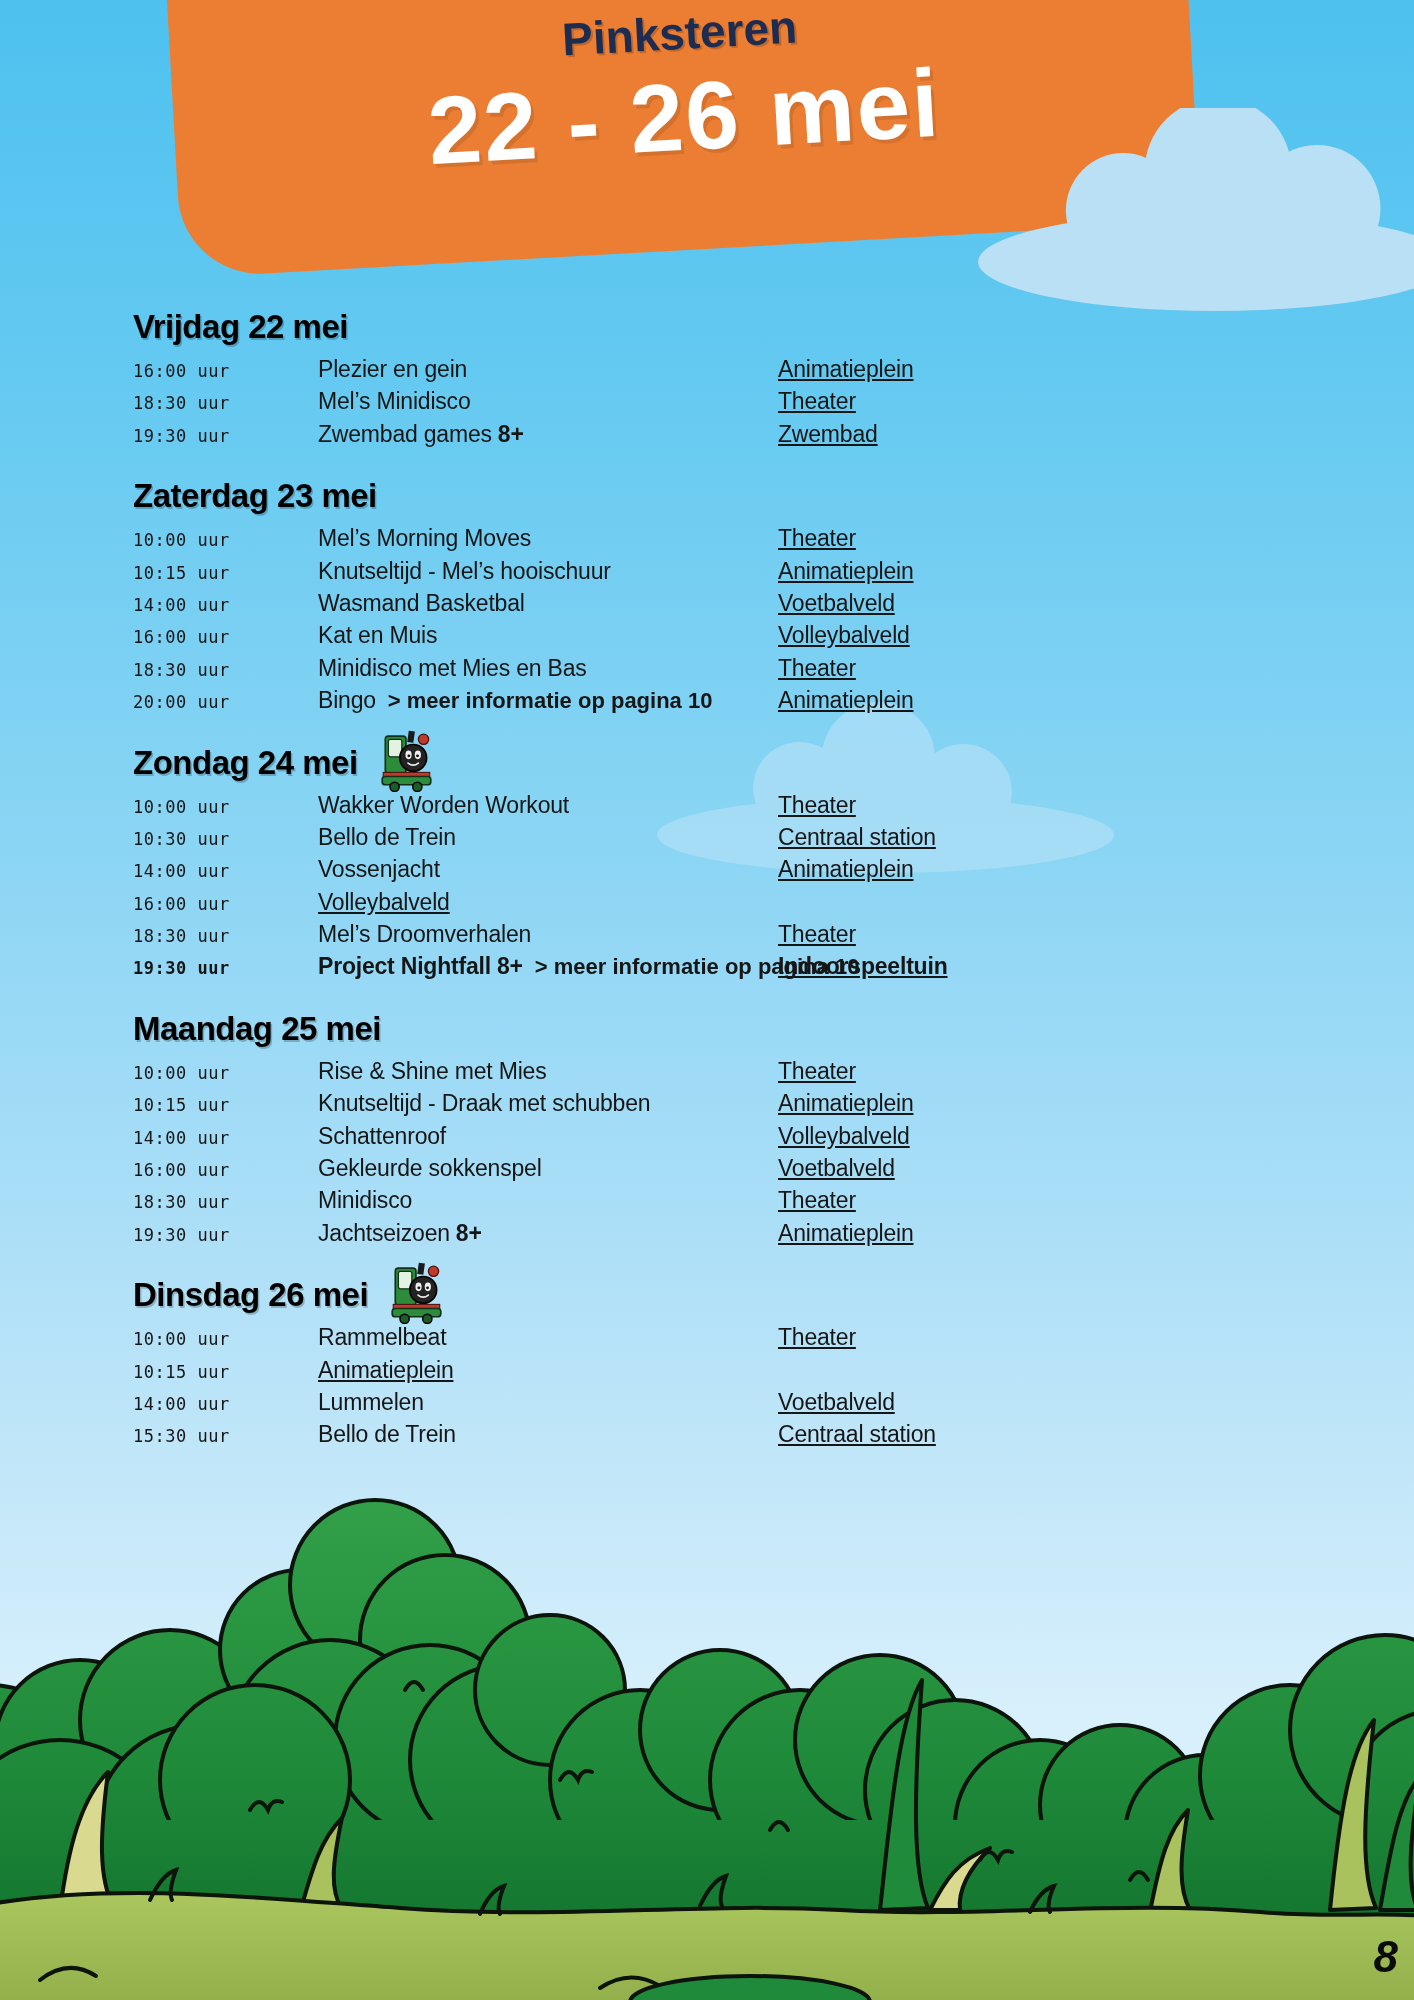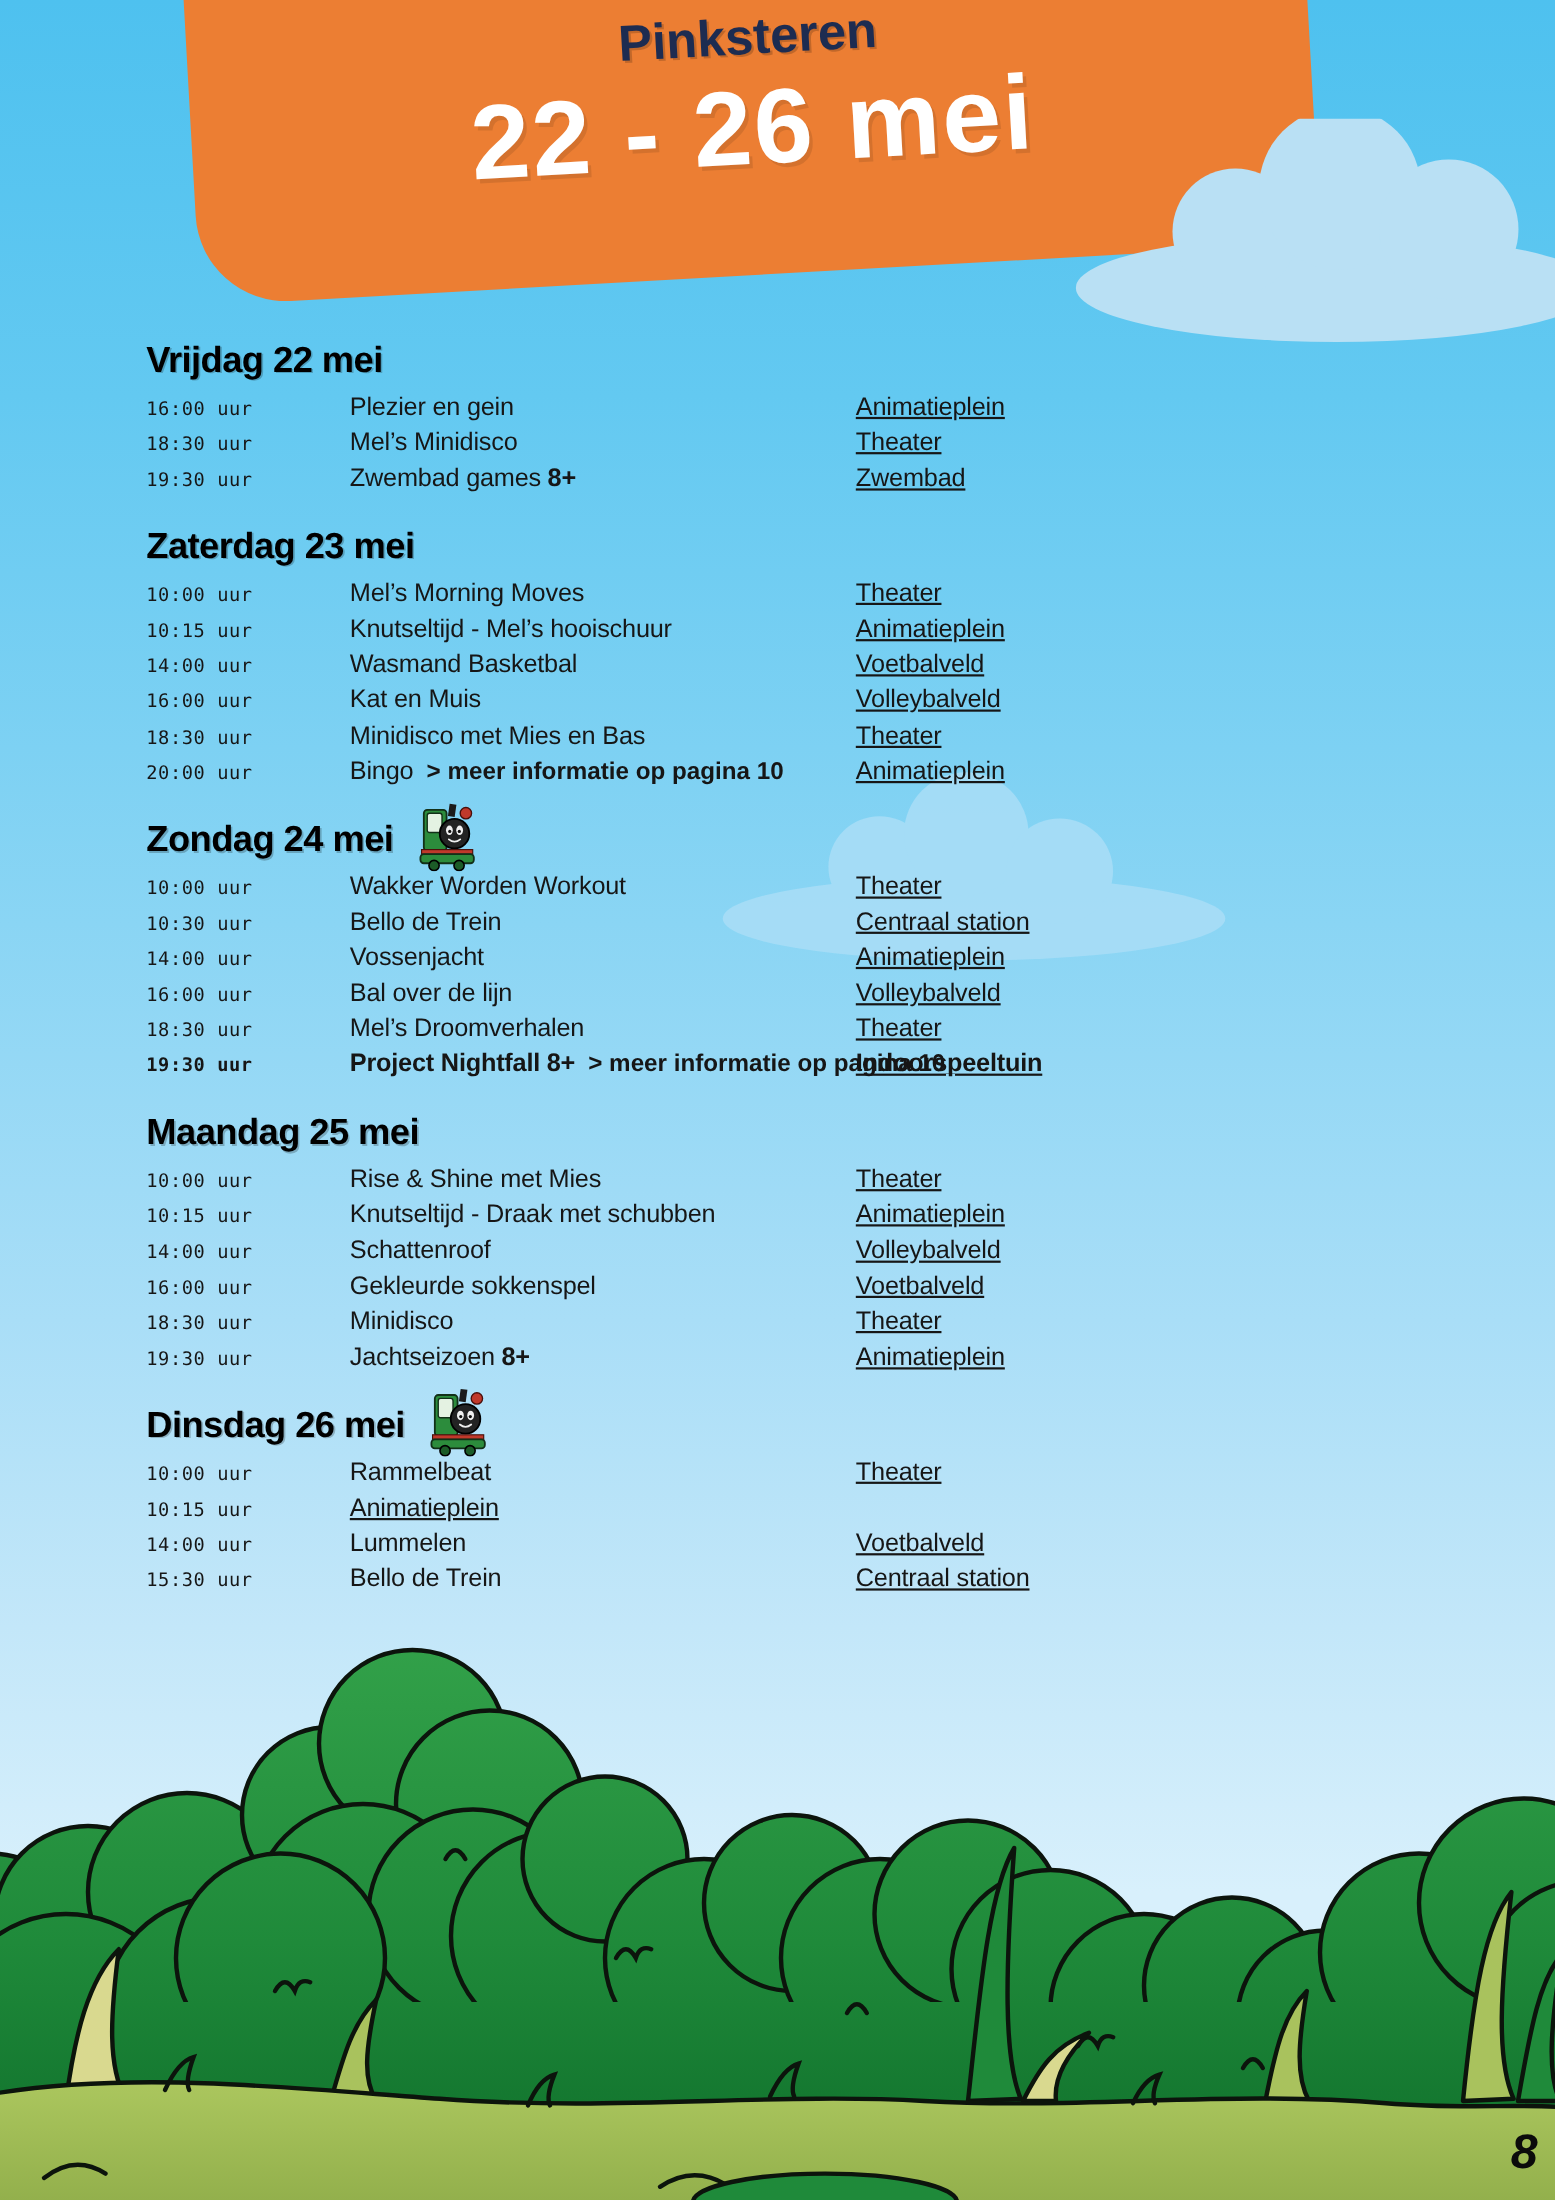--- a/index.html
+++ b/index.html
@@ -187,21 +187,20 @@
     <span class="a"><span>Bello de Trein</span></span>
     <span class="l">Centraal station</span>
   </div>
           <div class="row">
     <span class="t">14:00 uur</span>
     <span class="a"><span>Vossenjacht</span></span>
     <span class="l">Animatieplein</span>
   </div>
           <div class="row">
     <span class="t">16:00 uur</span>
-    <span class="a"><span>Bal over de lijn</span></span>
     <span class="l">Volleybalveld</span>
   </div>
           <div class="row">
     <span class="t">18:30 uur</span>
     <span class="a"><span>Mel’s Droomverhalen</span></span>
     <span class="l">Theater</span>
   </div>
           <div class="row bold">
     <span class="t">19:30 uur</span>
     <span class="a"><span>Project Nightfall</span><span class="badge">8+</span><span class="note">&gt; meer informatie op pagina 10</span></span>

